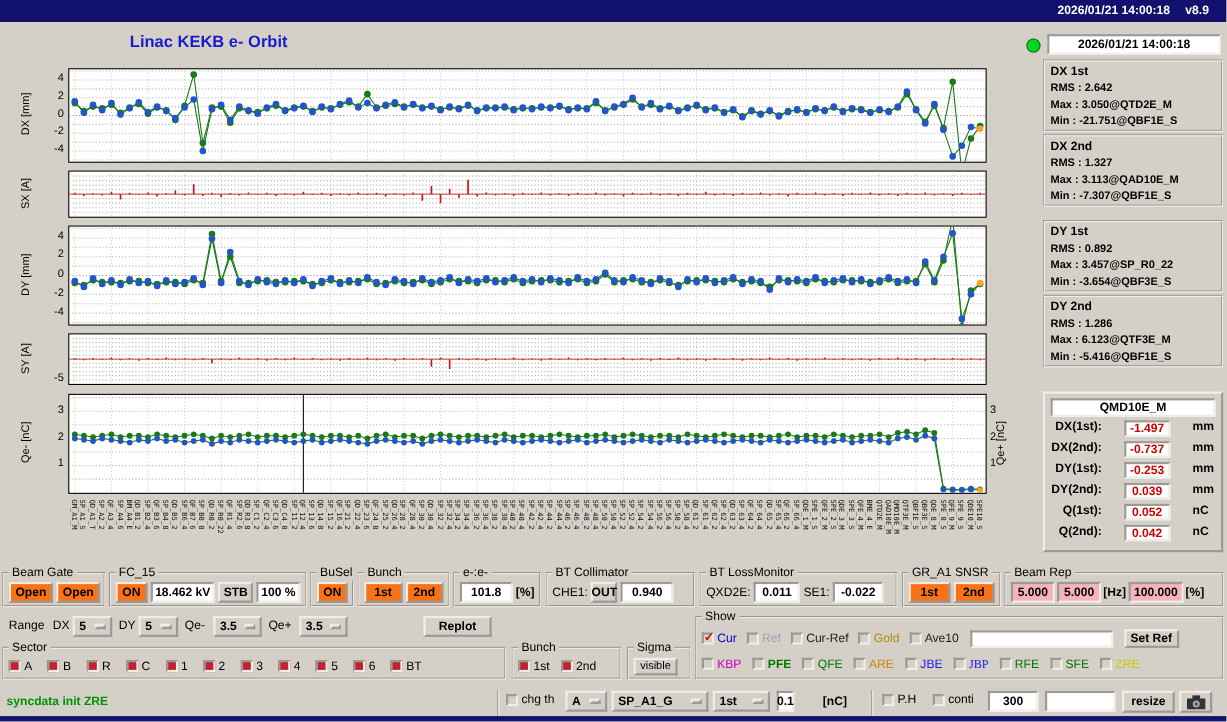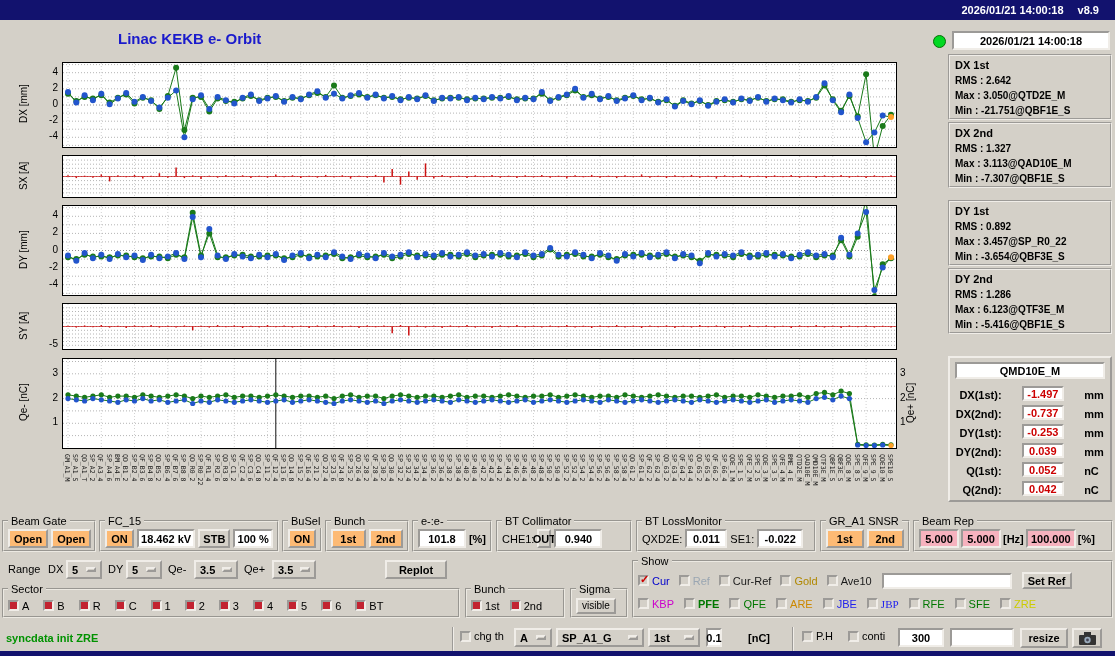--- a/index.html
+++ b/index.html
@@ -15,28 +15,28 @@
   .statbox .t{font-size:11px}
   .plot{position:absolute;left:62px;width:835px;background:#fff;border:1px solid #000}
   .ytick{position:absolute;left:34px;width:24px;text-align:right;font-size:10px}
   .ytick.right{left:900px;width:22px;text-align:left}
   .ylab{position:absolute;left:16px;width:15px;writing-mode:vertical-rl;transform:rotate(180deg);display:flex;align-items:center;justify-content:center;font-size:10px;white-space:nowrap}
   .ylab.r{left:903px;transform:rotate(180deg)}
   #xlabels{position:absolute;left:62px;top:452px;width:835px;height:58px;overflow:hidden}
   #xlabels span{position:absolute;top:2px;transform:rotate(90deg);transform-origin:0 0;font-family:"DejaVu Sans Mono",monospace;font-size:6.5px;white-space:nowrap;color:#111}
   .monitor{left:948px;top:356px;width:164px;height:146px;border:2px outset #f0ede8;padding:4px 5px}
   .monitor .hd{width:100%;height:17px;background:#fff;border:2px inset #f0ede8;display:flex;align-items:center;justify-content:center;font-weight:bold;margin-bottom:3px}
-  .mrow{display:flex;align-items:flex-end;gap:20px;height:19px}
+  .mrow{display:flex;align-items:flex-start;gap:20px;height:19px}
   .mrow .lb{width:58px;text-align:right;font-weight:bold}
   .mrow .vl{width:52px;height:15px;background:#fff;border:2px inset #f0ede8;color:#cc0000;font-weight:bold;display:flex;align-items:center;justify-content:center;font-size:11px}
   .mrow .un{width:26px;font-weight:bold}
   .group{position:absolute;border:2px groove #ece9e2;display:flex;align-items:center;gap:3px;padding:7px 4px 2px 4px}
   .gtitle{position:absolute;top:-8px;left:4px;background:#d4d0c8;padding:0 3px;font-size:11px;line-height:14px;white-space:nowrap}
   .btn{border:2px outset #f0ede8;background:#d4d0c8;font-weight:bold;font-size:11px;display:inline-flex;align-items:center;justify-content:center;height:19px;padding:0 4px;white-space:nowrap}
-  .btn.green{background:#fdba74}
+  .btn.green{background:#f97316}
   .inp{border:2px inset #f0ede8;background:#fff;font-weight:bold;font-size:11px;display:inline-flex;align-items:center;justify-content:center;height:19px;white-space:nowrap}
   .inp.pink{background:#f6b2be}
   .lbl{font-size:11px;white-space:nowrap}
   .opt{border:2px outset #f0ede8;background:#d4d0c8;display:inline-flex;align-items:center;justify-content:space-between;height:19px;padding:0 4px;gap:5px;font-size:11px;font-weight:bold}
   .opt .mi{width:10px;height:5px;border:2px outset #f0ede8;background:#d4d0c8;flex:none}
   .ck{width:11px;height:11px;border:2px inset #f0ede8;background:#d4d0c8;display:inline-block;position:relative;flex:none}
   .ck.check::after{content:"\2713";color:#cc0000;font-weight:bold;font-size:11px;position:absolute;top:-4px;left:0}
   .ck.redfill{background:#c22331}
   .ckitem{display:inline-flex;align-items:center;gap:3px;font-size:11px;white-space:nowrap}
   .showrow{display:flex;align-items:center;gap:10px;height:22px}
@@ -1243,21 +1243,21 @@
   <span class="btn green" style="width:36px">2nd</span>
 </div>
 <div class="group" style="left:412px;top:520px;width:80px;height:32px">
   <span class="gtitle">e-:e-</span>
   <span class="inp" style="width:52px">101.8</span>
   <span class="lbl" style="font-weight:bold">[%]</span>
 </div>
 <div class="group" style="left:496px;top:520px;width:136px;height:32px">
   <span class="gtitle">BT Collimator</span>
   <span class="lbl">CHE1:</span>
-  <span class="btn" style="width:14px">OUT</span>
+  <span class="btn" style="width:24px">OUT</span>
   <span class="inp" style="width:48px">0.940</span>
 </div>
 <div class="group" style="left:636px;top:520px;width:180px;height:32px">
   <span class="gtitle">BT LossMonitor</span>
   <span class="lbl">QXD2E:</span>
   <span class="inp" style="width:42px">0.011</span>
   <span class="lbl">SE1:</span>
   <span class="inp" style="width:46px">-0.022</span>
 </div>
 <div class="group" style="left:820px;top:520px;width:90px;height:32px">

